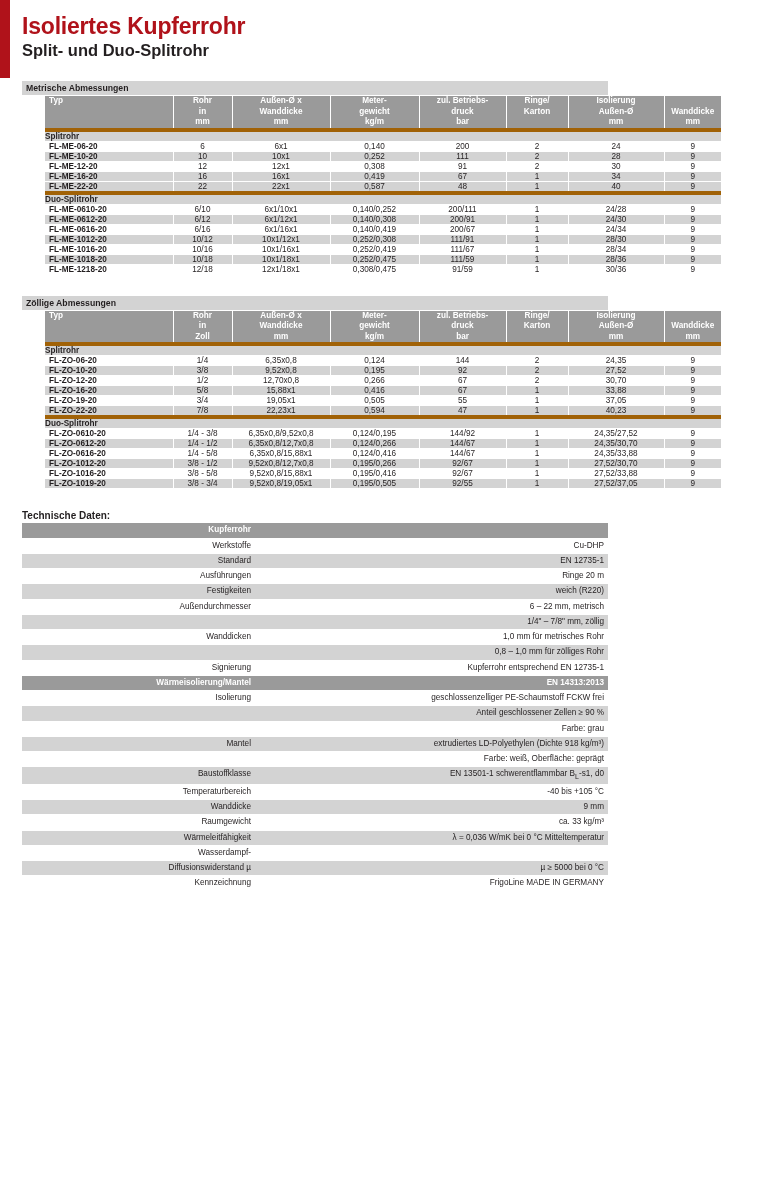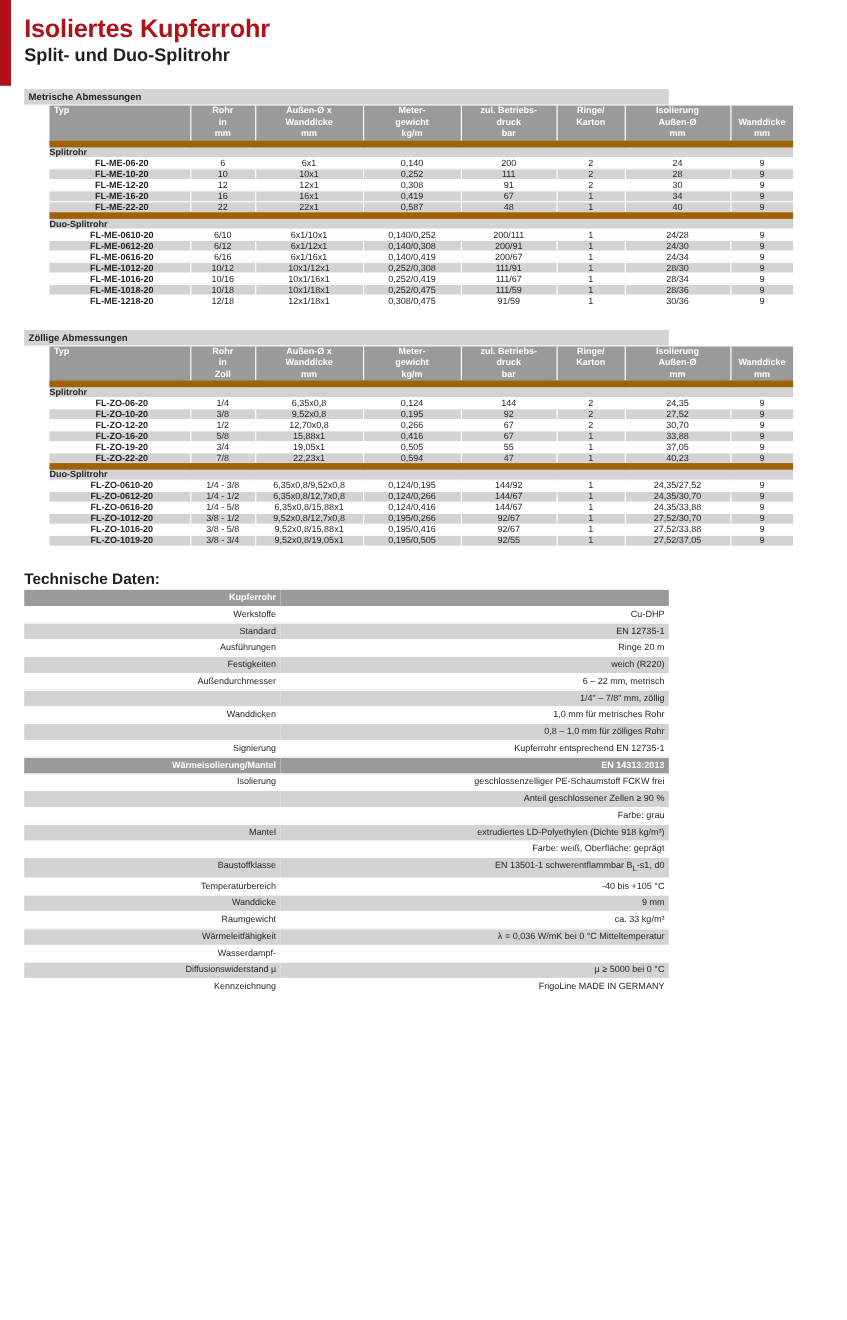--- a/index.html
+++ b/index.html
@@ -47,39 +47,39 @@
     text-align:center; vertical-align:top;
     padding:2px 2px 1px 2px; line-height:1.28;
     border-right:1px solid #ffffff;
   }
   .hdr td.left { text-align:left; padding-left:4px; }
   .hdr td:last-child { border-right:none; }
 
   .grp td {
     background:#d3d3d3; font-weight:bold; text-align:left;
     padding:2px 4px; border-right:1px solid #ffffff;
-    border-top:6px solid #a16207;
+    border-top:4px solid #a16207;
   }
   .grp td:last-child { border-right:none; }
 
   .row td {
     text-align:center; padding:2px 2px;
     border-right:1px solid #ffffff; border-top:1px solid #ffffff;
   }
   .row td:last-child { border-right:none; }
-  .row td.typ { text-align:center; font-weight:bold; padding-left:4px; }
+  .row td.typ { text-align:left; font-weight:bold; padding-left:4px; }
   .row.shade td { background:#d3d3d3; }
   .row.plain td { background:#ffffff; }
   .row.plain td.typ { background:#ffffff; }
 
   
 
   
   .td-title {
-    font-size:14px; font-weight:bold; margin:0 0 1px 0;
+    font-size:10px; font-weight:bold; margin:0 0 1px 0;
   }
   table.tech {
     width:100%; border-collapse:collapse; table-layout:fixed;
     font-size:8.2px;
     text-align:right;
   }
   table.tech td {
     padding:2px 4px; vertical-align:top; line-height:1.25;
     border-top:1px solid #ffffff;
   }

